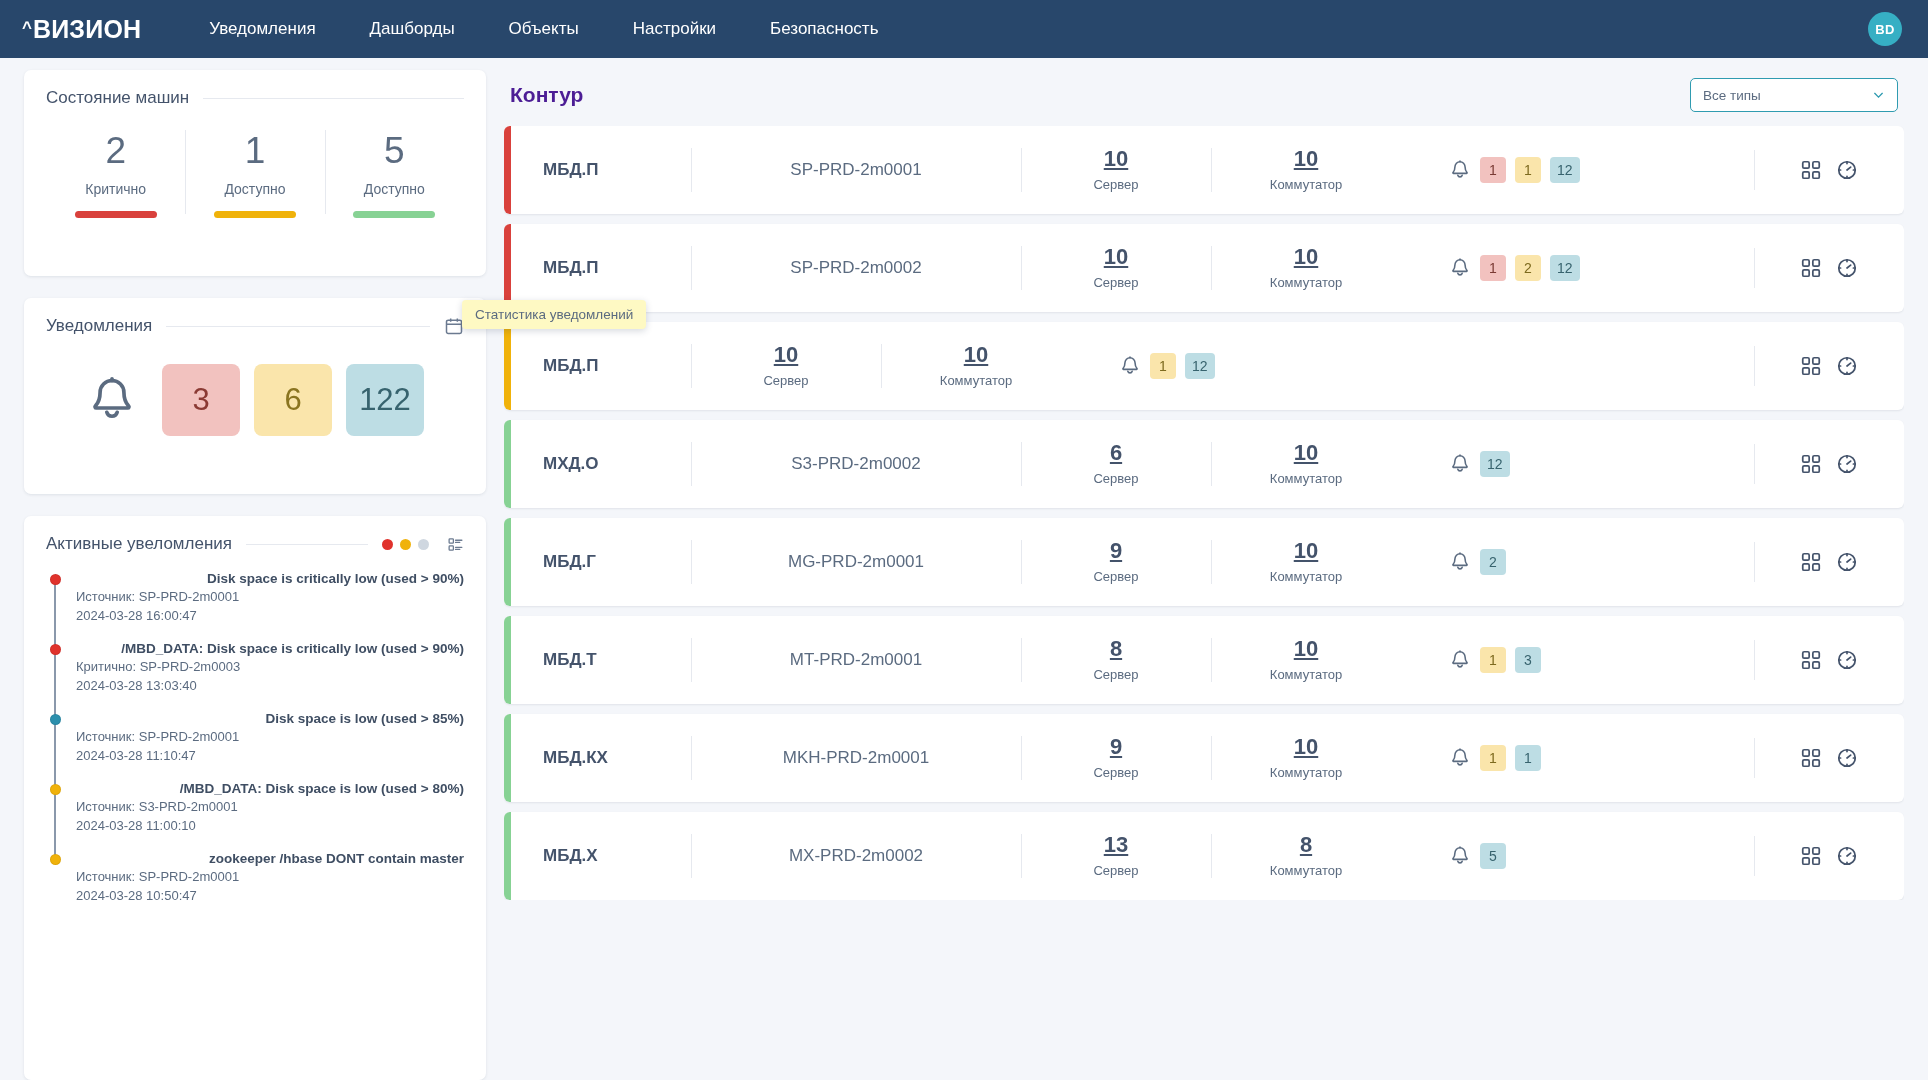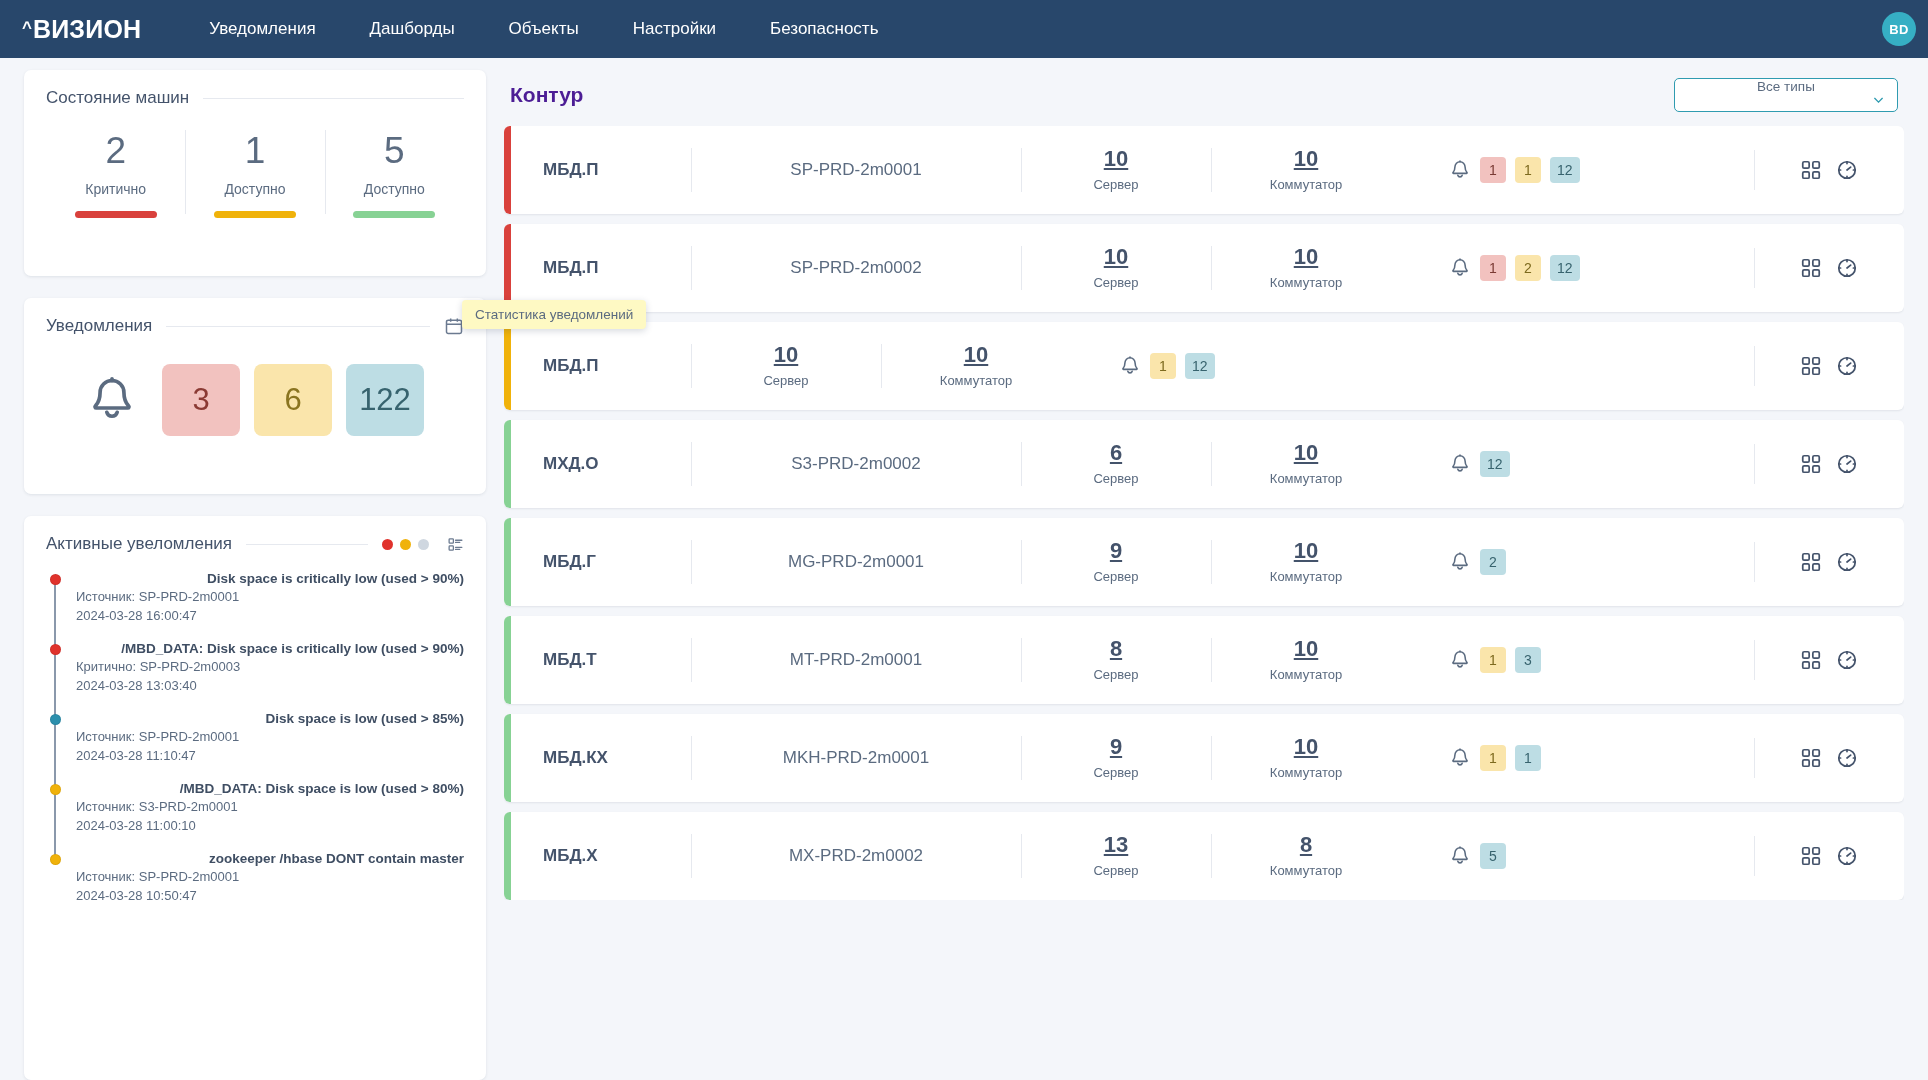--- a/index.html
+++ b/index.html
@@ -18,21 +18,21 @@
   }
   .brand { display: flex; align-items: baseline; color: #ffffff; margin-right: 68px; }
   .brand .caret { font-size: 17px; font-weight: 700; line-height: 1; margin-right: 1px; position: relative; top: -5px; }
   .brand .word { font-size: 25px; font-weight: 700; letter-spacing: .2px; }
   .navlinks { display: flex; align-items: center; gap: 54px; }
   .navlink {
     color: #ffffff; font-size: 17px; font-weight: 400;
     cursor: pointer; white-space: nowrap;
   }
   .avatar {
-    position: absolute; right: 12px; top: 50%; transform: translateY(-50%);
+    position: absolute; right: 26px; top: 50%; transform: translateY(-50%);
     width: 34px; height: 34px; border-radius: 50%;
     background: #36afc4; color: #fff;
     display: flex; align-items: center; justify-content: center;
     font-size: 13px; font-weight: 600; letter-spacing: .3px;
   }
 
   
   .page { display: flex; padding: 12px 24px 0 24px; gap: 18px; height: calc(1080px - 58px); }
   .leftcol { width: 462px; flex: 0 0 462px; display: flex; flex-direction: column; gap: 22px; }
   .rightcol { flex: 1; display: flex; flex-direction: column; min-width: 0; }
@@ -86,23 +86,23 @@
     border: 1px solid rgba(0,0,0,.07); z-index: 2;
   }
   .alert-title { font-size: 13.5px; font-weight: 700; color: #3f4e63; line-height: 1.35; text-align: right; }
   .alert-src, .alert-time { font-size: 13px; color: #5b6b80; line-height: 1.45; }
 
   
   .main-head { display: flex; align-items: center; padding: 8px 6px 14px 6px; }
   .main-title { font-size: 21px; font-weight: 700; color: #4c1d95; }
   .select-wrap { margin-left: auto; position: relative; }
   .fselect {
-    width: 224px; height: 34px; border: 1.6px solid #2f9bb0; border-radius: 5px;
+    width: 208px; height: 34px; border: 1.6px solid #2f9bb0; border-radius: 5px;
     background: #fff; color: #5b6b80; font-size: 13.5px;
-    display: flex; align-items: center; padding: 0 12px; cursor: pointer; flex-direction: column;
+    display: flex; align-items: center; padding: 0 12px; cursor: pointer;
   }
   .chev { margin-left: auto; width: 13px; height: 13px; }
 
   .rows { display: flex; flex-direction: column; gap: 10px; overflow: hidden; }
   .row {
     background: #fff; border-radius: 6px; height: 88px;
     display: flex; align-items: stretch; position: relative;
     box-shadow: 0 1px 2px rgba(30,45,70,.09);
     overflow: hidden; cursor: pointer;
   }

